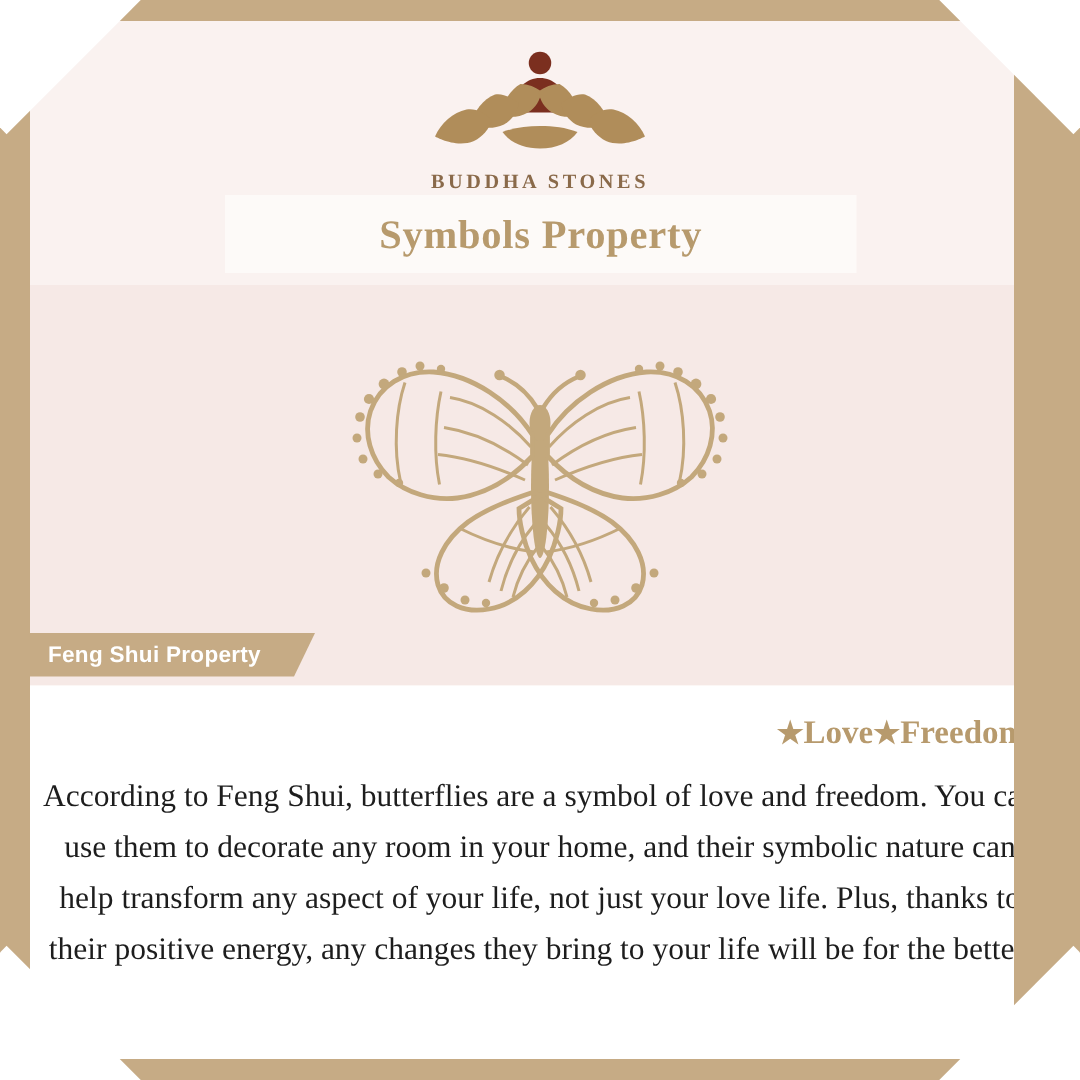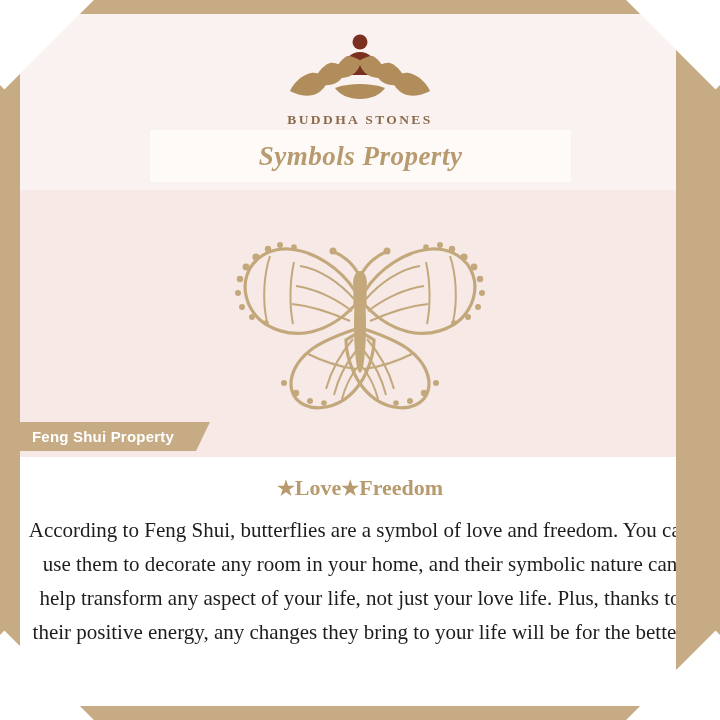--- a/index.html
+++ b/index.html
@@ -111,21 +111,20 @@
   .title-ribbon {
     position: absolute;
     left: 130px;
     top: 116px;
     width: 421px;
     height: 52px;
     background: #fdfaf8;
     display: flex;
     align-items: center;
     justify-content: center;
-    font-style: italic;
   }
   .title-text {
     font-family: "Liberation Serif", serif;
     font-weight: bold;
     font-size: 27px;
     color: #b79a6d;
     letter-spacing: 0.5px;
   }
 
   
@@ -173,22 +172,22 @@
   
   .panel {
     position: absolute;
     left: 0;
     top: 443px;
     width: 680px;
     height: 249px;
     background: #ffffff;
   }
   .subhead {
-    margin: 18px 0 0 0;
-    text-align: center;
+    margin: 18px 16px 0 0;
+    text-align: right;
     font-size: 22px;
     font-weight: bold;
     color: #b79a6d;
     font-family: "Liberation Serif", serif;
   }
   .subhead .star {
     color: #b79a6d;
     font-size: 20px;
   }
   .body-copy {

